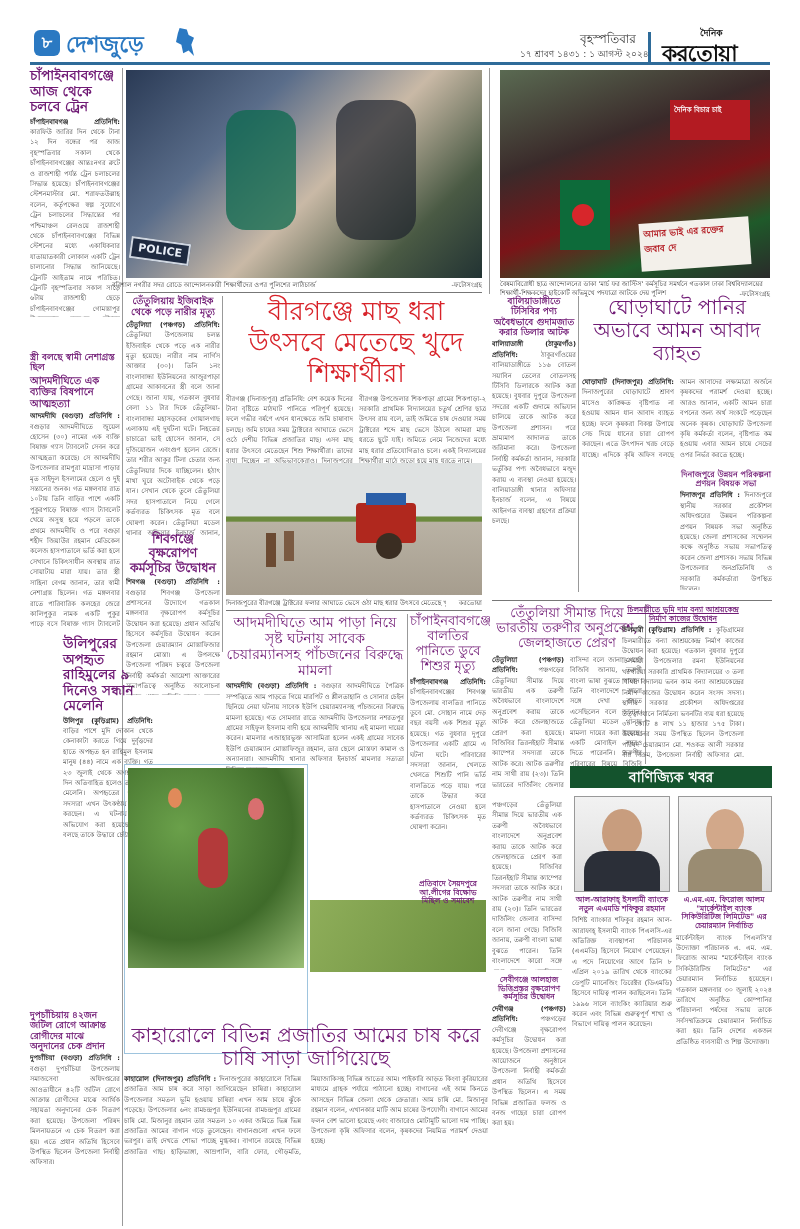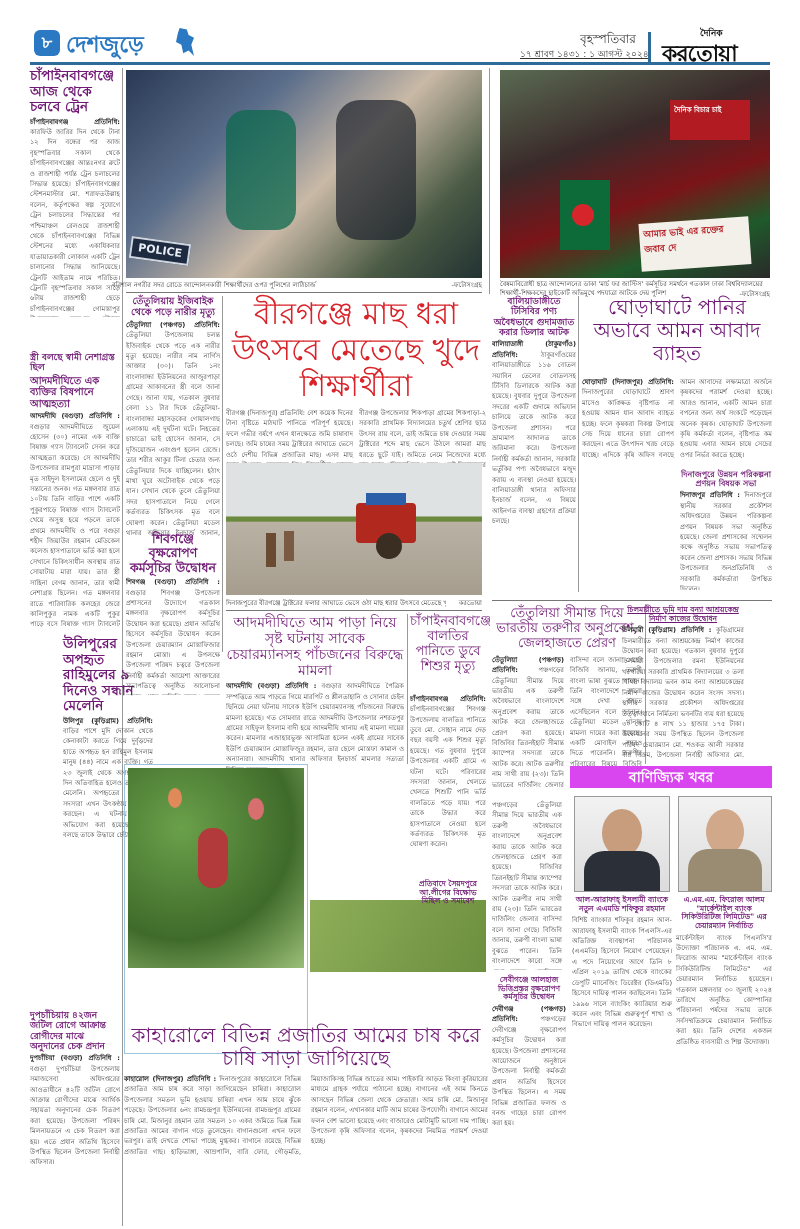--- a/index.html
+++ b/index.html
@@ -5,36 +5,36 @@
   * { box-sizing: border-box; margin: 0; padding: 0; }
   body { width: 800px; height: 1229px; background: #ffffff; font-family: "DejaVu Serif", serif; color: #222; overflow: hidden; position: relative; }
   .abs { position: absolute; }
   
   .mast { left: 0; top: 0; width: 800px; height: 64px; }
   .mast-rule { left: 30px; top: 62px; width: 740px; height: 3px; background: #2e6b99; }
   .page-badge { left: 34px; top: 30px; width: 26px; height: 26px; background: #2b79c2; color: #fff; border-radius: 6px; font-weight: bold; font-size: 16px; text-align: center; line-height: 26px; }
   .section-name { left: 66px; top: 27px; font-size: 22px; color: #2b79c2; font-weight: bold; font-family: "DejaVu Sans", sans-serif; }
   .map-icon { left: 176px; top: 28px; width: 18px; height: 28px; background: #2b79c2; clip-path: polygon(20% 0,60% 5%,70% 25%,100% 35%,85% 60%,100% 100%,70% 80%,40% 90%,30% 60%,0 50%,10% 20%); }
   .date-day { left: 580px; top: 30px; font-size: 12px; color: #333; font-family: "DejaVu Sans", sans-serif; }
-  .date-line { left: 520px; top: 47px; font-size: 9px; color: #333; font-family: "DejaVu Sans", sans-serif; text-decoration: underline; }
+  .date-line { left: 520px; top: 47px; font-size: 9px; color: #333; font-family: "DejaVu Sans", sans-serif; }
   .mast-sep { left: 648px; top: 32px; width: 3px; height: 30px; background: #2e6b99; }
   .paper-small { left: 700px; top: 26px; font-size: 9px; font-weight: bold; color: #111; font-family: "DejaVu Sans", sans-serif; }
   .paper-name { left: 662px; top: 36px; font-size: 22px; font-weight: bold; color: #111; font-family: "DejaVu Sans", sans-serif; letter-spacing: -1px; }
 
   
   .col-rule { width: 1px; background: #999; }
   .text { font-size: 6.6px; line-height: 10.4px; color: #444; text-align: justify; overflow: hidden; font-family: "DejaVu Sans", sans-serif; }
   .hl { font-weight: bold; color: #701a75; text-align: center; font-family: "DejaVu Serif", serif; line-height: 1.15; }
   .photo { overflow: hidden; }
   .caption { font-size: 6.5px; color: #333; font-family: "DejaVu Sans", sans-serif; white-space: nowrap; overflow: hidden; }
   .credit { font-size: 6.5px; color: #333; font-family: "DejaVu Sans", sans-serif; text-align: right; }
   .hrule { height: 1px; background: #777; }
   .byline { font-weight: bold; color: #222; }
 
-  .biz-banner { background: #d946ef; color: #fff; font-weight: bold; font-size: 14px; text-align: center; line-height: 22px; font-family: "DejaVu Sans", sans-serif; }
+  .biz-banner { background: #14532d; color: #fff; font-weight: bold; font-size: 14px; text-align: center; line-height: 22px; font-family: "DejaVu Sans", sans-serif; }
   .portrait { border: 1px solid #999; background: linear-gradient(#f2f2f2, #dcdcdc); overflow: hidden; }
 </style>
 </head>
 <body>
 
 <div class="abs mast">
   <div class="abs page-badge">৮</div>
   <div class="abs section-name">দেশজুড়ে</div>
   <div class="abs map-icon"></div>
   <div class="abs date-day">বৃহস্পতিবার</div>
@@ -111,21 +111,21 @@
 <div class="abs" style="left:126px;top:532px;width:94px;">
   <div class="hl" style="font-size:12.5px;">শিবগঞ্জে বৃক্ষরোপণ কর্মসূচির উদ্বোধন</div>
   <div class="text" style="height:118px;margin-top:2px;">
     <span class="byline">শিবগঞ্জ (বগুড়া) প্রতিনিধি :</span>
     <span>বগুড়ার শিবগঞ্জ উপজেলা প্রশাসনের উদ্যোগে গতকাল মঙ্গলবার বৃক্ষরোপণ কর্মসূচির উদ্বোধন করা হয়েছে। প্রধান অতিথি হিসেবে কর্মসূচির উদ্বোধন করেন উপজেলা চেয়ারম্যান মোস্তাফিজার রহমান মোস্তা। এ উপলক্ষে উপজেলা পরিষদ চত্বরে উপজেলা নির্বাহী কর্মকর্তা আয়েশা আক্তারের সভাপতিত্বে অনুষ্ঠিত আলোচনা সভায় প্রধান অতিথি ছাড়াও বক্তব্য রাখেন পৌর মেয়র তৌহিদুর রহমান মানিক, সহকারী কমিশনার (ভূমি) আনিসুজ্জামান, ভাইস চেয়ারম্যান জান্নাতুল ফেরদৌস, শাহনেওয়াজ বিপুল, ইউপি চেয়ারম্যান শাহজাহান চৌধুরী, মফিজুল ইসলাম, শিক্ষা কর্মকর্তা মাহবুব মোর্শেদ, কৃষি কর্মকর্তা জুলফিকার হায়দার প্রমুখ।</span>
   </div>
 </div>
 <div class="abs col-rule" style="left:222px;top:296px;height:356px;"></div>
 
 <div class="abs" style="left:226px;top:296px;width:260px;">
-  <div class="hl" style="font-size:30px;color:#d8232a;font-weight:normal;line-height:1.2;">বীরগঞ্জে মাছ ধরা উৎসবে মেতেছে খুদে শিক্ষার্থীরা</div>
+  <div class="hl" style="font-size:26px;color:#d8232a;font-weight:normal;line-height:1.2;">বীরগঞ্জে মাছ ধরা উৎসবে মেতেছে খুদে শিক্ষার্থীরা</div>
   <div class="text" style="height:88px;margin-top:4px;column-count:2;column-gap:6px;">বীরগঞ্জ (দিনাজপুর) প্রতিনিধি: বেশ কয়েক দিনের টানা বৃষ্টিতে মাঠঘাট পানিতে পরিপূর্ণ হয়েছে। ফলে গভীর বর্ষণে এখন ধানক্ষেতে জমি চাষাবাদ চলছে। জমি চাষের সময় ট্রাক্টরের আঘাতে ভেসে ওঠে দেশীয় বিভিন্ন প্রজাতির মাছ। এসব মাছ ধরার উৎসবে মেতেছেন শিশু শিক্ষার্থীরা। তাদের বাধা দিচ্ছেন না অভিভাবকেরাও। দিনাজপুরের বীরগঞ্জ উপজেলার শিকপাড়া গ্রামের শিকপাড়া-২ সরকারি প্রাথমিক বিদ্যালয়ের চতুর্থ শ্রেণির ছাত্র উৎসব রায় বলে, তাই জমিতে চাষ দেওয়ার সময় ট্রাক্টরের শব্দে মাছ ভেসে উঠলে আমরা মাছ ধরতে ছুটে যাই। জমিতে নেমে নিজেদের মধ্যে মাছ ধরার প্রতিযোগিতাও চলে। একই বিদ্যালয়ের শিক্ষার্থীরা মাঠে জড়ো হয়ে মাছ ধরতে নামে।</div>
 </div>
 <div class="abs photo" style="left:226px;top:463px;width:256px;height:132px;background:linear-gradient(180deg,#dfe2e2 0%,#dfe2e2 40%,#6c8a3e 41%,#6c8a3e 44%,#b9b2a4 45%,#a69d8e 100%);">
   <div class="abs" style="left:130px;top:40px;width:60px;height:40px;background:#b0281e;border-radius:4px;"></div>
   <div class="abs" style="left:140px;top:30px;width:40px;height:12px;background:#2b5fa8;"></div>
   <div class="abs" style="left:150px;top:70px;width:26px;height:26px;border-radius:50%;background:#3a2d22;"></div>
   <div class="abs" style="left:40px;top:70px;width:10px;height:34px;background:#6b4a32;"></div>
   <div class="abs" style="left:58px;top:68px;width:10px;height:30px;background:#7a5a42;"></div>
 </div>
 <div class="abs caption" style="left:226px;top:598px;width:220px;">দিনাজপুরের বীরগঞ্জে ট্রাক্টরের ফলার আঘাতে ভেসে ওঠা মাছ ধরার উৎসবে মেতেছে খুদে শিক্ষার্থীরা</div>
@@ -136,21 +136,21 @@
   <div class="hl" style="font-size:14px;font-weight:normal;">আদমদীঘিতে আম পাড়া নিয়ে সৃষ্ট ঘটনায় সাবেক চেয়ারম্যানসহ পাঁচজনের বিরুদ্ধে মামলা</div>
   <div class="text" style="height:108px;margin-top:3px;">
     <span class="byline">আদমদীঘি (বগুড়া) প্রতিনিধি :</span>
     <span>বগুড়ার আদমদীঘিতে পৈত্রিক সম্পত্তিতে আম পাড়তে গিয়ে মারপিট ও শ্লীলতাহানি ও সোনার চেইন ছিনিয়ে নেয়া ঘটনায় সাবেক ইউপি চেয়ারম্যানসহ পাঁচজনের বিরুদ্ধে মামলা হয়েছে। গত সোমবার রাতে আদমদীঘি উপজেলার নশরতপুর গ্রামের সাইফুল ইসলাম বাদী হয়ে আদমদীঘি থানায় এই মামলা দায়ের করেন। মামলার এজাহারভুক্ত আসামিরা হলেন একই গ্রামের সাবেক ইউপি চেয়ারম্যান মোস্তাফিজুর রহমান, তার ছেলে মোস্তফা কামাল ও অন্যান্যরা। আদমদীঘি থানার অফিসার ইনচার্জ মামলার সত্যতা নিশ্চিত করেছেন।</span>
   </div>
 </div>
 <div class="abs col-rule" style="left:407px;top:614px;height:150px;"></div>
 
 <div class="abs" style="left:410px;top:614px;width:76px;">
   <div class="hl" style="font-size:13px;font-weight:normal;">চাঁপাইনবাবগঞ্জে বালতির পানিতে ডুবে শিশুর মৃত্যু</div>
-  <div class="text" style="height:300px;margin-top:20px;">
+  <div class="text" style="height:300px;margin-top:3px;">
     <span class="byline">চাঁপাইনবাবগঞ্জ প্রতিনিধি:</span>
     <span>চাঁপাইনবাবগঞ্জের শিবগঞ্জ উপজেলায় বালতির পানিতে ডুবে মো. সোহান নামে দেড় বছর বয়সী এক শিশুর মৃত্যু হয়েছে। গত বুধবার দুপুরে উপজেলার একটি গ্রামে এ ঘটনা ঘটে। পরিবারের সদস্যরা জানান, খেলতে খেলতে শিশুটি পানি ভর্তি বালতিতে পড়ে যায়। পরে তাকে উদ্ধার করে হাসপাতালে নেওয়া হলে কর্তব্যরত চিকিৎসক মৃত ঘোষণা করেন।</span>
   </div>
 </div>
 
 <div class="abs" style="left:124px;top:764px;width:184px;height:290px;border:1px solid #9ec4de;"></div>
 <div class="abs photo" style="left:128px;top:768px;width:176px;height:200px;background:radial-gradient(circle at 30% 30%,#6aa04a,#3f6b2a 60%,#9bbf77);">
   <div class="abs" style="left:70px;top:60px;width:30px;height:60px;background:#b33a3a;border-radius:14px;"></div>
   <div class="abs" style="left:120px;top:30px;width:16px;height:22px;border-radius:50%;background:#d86f6f;"></div>
   <div class="abs" style="left:40px;top:20px;width:14px;height:20px;border-radius:50%;background:#e08a5a;"></div>

